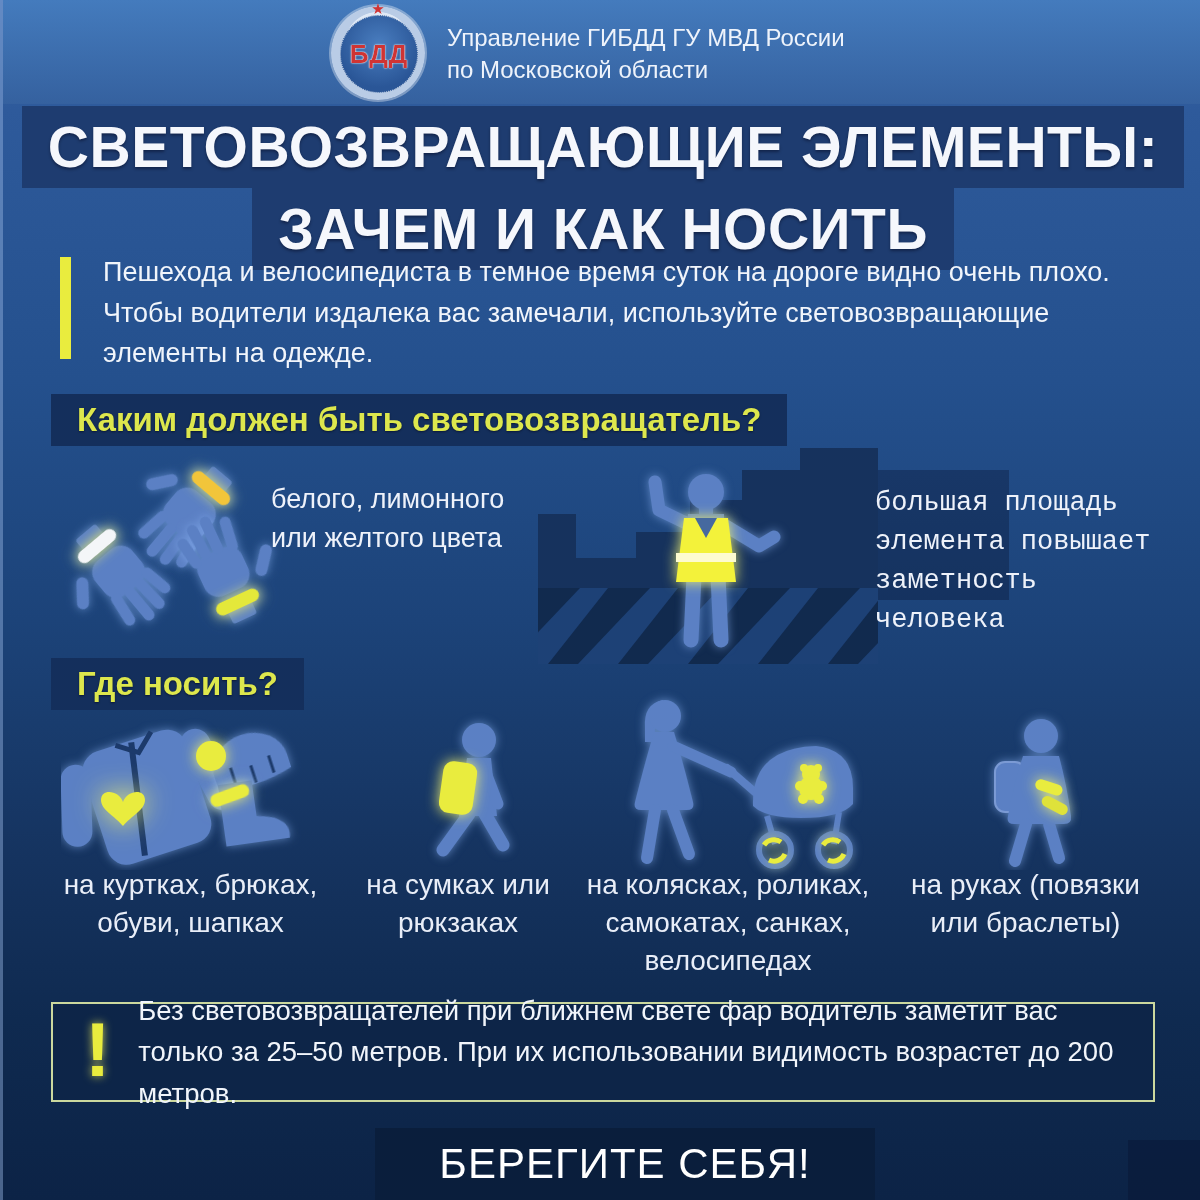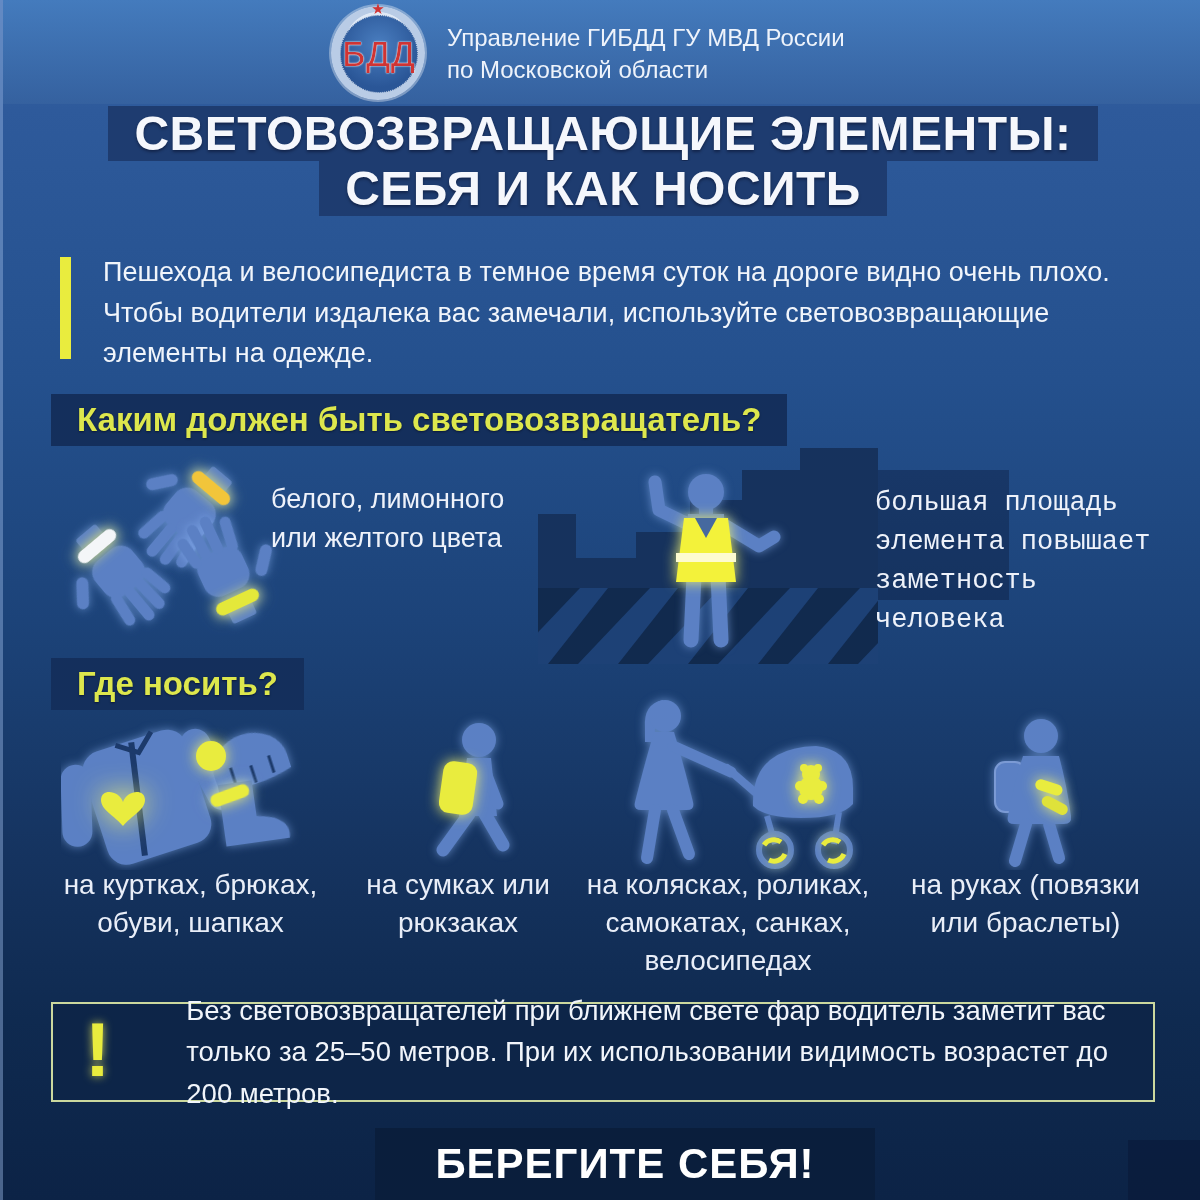--- a/index.html
+++ b/index.html
@@ -20,29 +20,29 @@
     background:linear-gradient(180deg,#447bbd,#35619f); }
   .logo { position:absolute; left:328px; top:6px; width:94px; height:94px;
     border-radius:50%; background:radial-gradient(circle at 50% 42%, #dfe9f6 0 46%, #b9cce6 47% 100%);
     box-shadow:0 0 0 2px rgba(255,255,255,.35); }
   .logo-inner { position:absolute; left:9px; top:9px; width:76px; height:76px; border-radius:50%;
     background:radial-gradient(circle at 50% 38%, #4a7ec0, #2a5697 70%);
     border:1px dotted rgba(255,255,255,.7);
     display:flex; align-items:center; justify-content:center; }
   .logo-star { position:absolute; top:-6px; left:50%; transform:translateX(-50%);
     color:#d23434; font-size:15px; }
-  .logo-text { color:#cf3434; font-weight:400; font-size:35px; letter-spacing:1px;
+  .logo-text { color:#cf3434; font-weight:700; font-size:26px; letter-spacing:1px;
     text-shadow:0 0 2px #fff, 0 0 1px #fff; }
   .org { position:absolute; left:444px; top:22px; color:#eef3fb; font-size:24px; line-height:1.35; }
 
   
   .title-wrap { position:absolute; left:0; top:106px; width:100%;
     display:flex; flex-direction:column; align-items:center; }
   .title-line { background:#1e3c70; color:#f5f7fc; font-weight:700;
-    font-size:48px; letter-spacing:.5px; padding:0 26px; white-space:nowrap;
+    font-size:57px; letter-spacing:.5px; padding:8px 26px; white-space:nowrap;
     text-shadow:0 2px 3px rgba(0,0,20,.4); }
 
   
   .intro-bar { position:absolute; left:57px; top:257px; width:11px; height:102px; background:#e9ec3e; }
   .intro-text { position:absolute; left:100px; top:252px; width:1045px;
     color:#f1f5fb; font-size:27px; line-height:1.5; }
 
   .sec-heading { position:absolute; background:#142f5c; color:#dde74d; font-weight:700;
     font-size:33px; padding:7px 26px; white-space:nowrap; text-shadow:0 1px 2px rgba(0,0,20,.5); }
   #sec1-heading { left:48px; top:394px; }
@@ -68,26 +68,26 @@
   #art-child   { left:948px; top:706px; }
 
   .dark-patch { position:absolute; background:rgba(7,16,42,.33); }
 
   
   .warning { position:absolute; left:48px; top:1002px; width:1104px; height:100px;
     background:#0d2548; border:2px solid #cbd89e; box-sizing:border-box;
     display:flex; align-items:center; }
   .warn-mark { color:#e9ec3e; font-size:76px; font-weight:700; margin:0 28px 6px 32px;
     filter:drop-shadow(0 0 5px rgba(240,240,90,.8)); }
-  .warn-text { color:#f1f5fb; font-size:27.5px; line-height:1.5; padding-right:18px;margin-left:48px; }
+  .warn-text { color:#f1f5fb; font-size:27.5px; line-height:1.5; padding-right:18px; }
 
   
   .footer { position:absolute; left:372px; top:1128px; width:500px; height:72px;
     background:#0a1e3c; display:flex; align-items:center; justify-content:center; }
-  .footer-text { color:#ffffff; font-weight:700; font-size:42px; letter-spacing:1px; }
+  .footer-text { color:#ffffff; font-weight:400; font-size:42px; letter-spacing:1px; }
 </style>
 </head>
 <body>
 
 <div id="page">
 
   <div class="header">
     <div class="logo">
       <div class="logo-inner">
         <span class="logo-text">БДД</span>
@@ -95,21 +95,21 @@
       <span class="logo-star">★</span>
     </div>
     <div class="org">
       <div>Управление ГИБДД ГУ МВД России</div>
       <div>по Московской области</div>
     </div>
   </div>
 
   <div class="title-wrap">
     <div class="title-line">СВЕТОВОЗВРАЩАЮЩИЕ ЭЛЕМЕНТЫ:</div>
-    <div class="title-line">СЕБЯ И КАК НОСИТЬ</div>
+    <div class="title-line">ЗАЧЕМ И КАК НОСИТЬ</div>
   </div>
 
   <div class="intro-bar"></div>
   <div class="intro-text">Пешехода и велосипедиста в темное время суток на дороге видно очень плохо. Чтобы водители издалека вас замечали, используйте световозвращающие элементы на одежде.</div>
 
   <div class="sec-heading" id="sec1-heading">Каким должен быть световозвращатель?</div>
 
   <div class="dark-patch" style="left:856px; top:470px; width:150px; height:130px;"></div>
   <div class="dark-patch" style="left:1125px; top:1140px; width:75px; height:60px;"></div>
 

